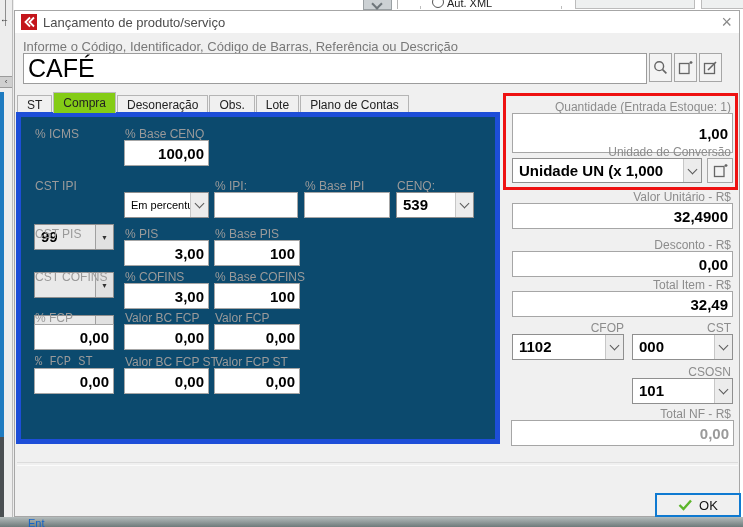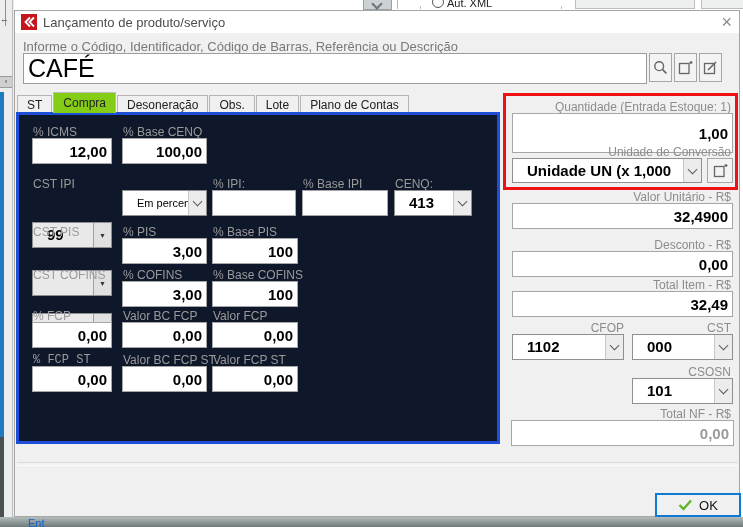--- a/index.html
+++ b/index.html
@@ -38,31 +38,31 @@
              font-family:"Liberation Sans",sans-serif;font-size:25px;color:#000;padding:0 4px;}
   .tool-btn{top:42px;width:23px;height:29px;background:#f3f3f3;border:1px solid #a6a6a6;box-sizing:border-box;
             display:flex;align-items:center;justify-content:center;padding:0;}
 
   
   .tabs{left:2px;top:81px;display:flex;align-items:flex-end;height:21px;}
   .tab{height:18px;line-height:18px;padding:0 9px;font-size:12px;color:#222;background:#f0f0f0;
        border:1px solid #b5b5b5;border-bottom:none;margin-right:1px;box-sizing:border-box;}
   .tab.active{height:21px;line-height:21px;background:#84cc16;border-color:#bcbcbc;z-index:5;}
 
-  .panel{left:1px;top:101px;width:484px;height:332px;background:#0f172a;border:3px solid #1d4ed8;box-sizing:border-box;}
+  .panel{left:1px;top:101px;width:484px;height:332px;background:#0c4a6e;border:5px solid #1d4ed8;box-sizing:border-box;}
 
   .flabel{font-size:12px;color:#9a9a9a;white-space:nowrap;}
   .finput{border:1px solid #a6a6a6;background:#fff;box-sizing:border-box;
           font-family:"Liberation Sans",sans-serif;font-weight:bold;font-size:15px;color:#000;
           text-align:right;padding:0 4px;height:26px;}
   .finput.muted{color:#9a9a9a;}
 
   .combo{box-sizing:border-box;display:flex;align-items:stretch;height:26px;background:#fff;border:1px solid #8f8f8f;}
   .combo .val{flex:1;overflow:hidden;white-space:nowrap;font-weight:bold;font-size:15px;color:#000;
-              padding:3px 2px 0 14px;}
+              padding:3px 2px 0 6px;}
   .combo .val.small{font-weight:normal;font-size:11px;padding-top:6px;}
   .combo-classic{background:#e9e9e9;margin-top:32px;}
   .combo-classic .btn{width:17px;background:#e1e1e1;border-left:1px solid #a0a0a0;display:flex;align-items:center;justify-content:center;font-size:7px;color:#333;}
   .combo-modern .btn{width:17px;background:#ececec;border-left:1px solid #c7c7c7;display:flex;align-items:center;justify-content:center;}
   .chev{width:6px;height:6px;border-right:1px solid #5a5a5a;border-bottom:1px solid #5a5a5a;transform:rotate(45deg);margin-top:-3px;}
 
   .rlabel{font-size:12px;color:#8c8c8c;text-align:right;white-space:nowrap;}
   .red-rect{left:488px;top:82px;width:235px;height:97px;border:3px solid #ee1111;box-sizing:border-box;z-index:8;pointer-events:none;}
 
   .sep-line{left:2px;top:451px;width:721px;height:2px;border-top:1px solid #dcdcdc;border-bottom:1px solid #fbfbfb;}
@@ -133,42 +133,41 @@
       <div class="tab active">Compra</div>
       <div class="tab">Desoneração</div>
       <div class="tab">Obs.</div>
       <div class="tab">Lote</div>
       <div class="tab">Plano de Contas</div>
     </div>
 
     <div class="abs panel">
 
       <div class="abs flabel" style="left:14px;top:10px;">% ICMS</div>
-      <input class="abs finput" style="left: 13px; top: 23px; width: 80px;" value="12,00">
       <div class="abs flabel" style="left:104px;top:10px;">% Base CENQ</div>
       <input class="abs finput" style="left: 103px; top: 23px; width: 85px;" value="100,00">
 
       <div class="abs flabel" style="left:14px;top:62px;">CST IPI</div>
       <div class="abs combo combo-classic" style="left:13px;top:75px;width:80px;">
         <span class="val">99</span>
         <span class="btn">▼</span>
       </div>
       <div class="abs combo combo-modern" style="left:103px;top:75px;width:85px;">
         <span class="val small">Em percentual</span>
         <span class="btn">
             <span class="chev"></span>
           </span>
       </div>
       <div class="abs flabel" style="left:194px;top:62px;">% IPI:</div>
       <input class="abs finput" style="left: 193px; top: 75px; width: 84px;" value="">
       <div class="abs flabel" style="left:284px;top:62px;">% Base IPI</div>
       <input class="abs finput" style="left: 283px; top: 75px; width: 86px;" value="">
       <div class="abs flabel" style="left:376px;top:62px;">CENQ:</div>
       <div class="abs combo combo-modern" style="left:375px;top:75px;width:78px;">
-        <span class="val">413</span>
+        <span class="val">539</span>
         <span class="btn">
             <span class="chev"></span>
           </span>
       </div>
 
       <div class="abs flabel" style="left:14px;top:110px;">CST PIS</div>
       <div class="abs combo combo-classic" style="left:13px;top:123px;width:80px;">
         <span class="val"></span>
         <span class="btn">▼</span>
       </div>

